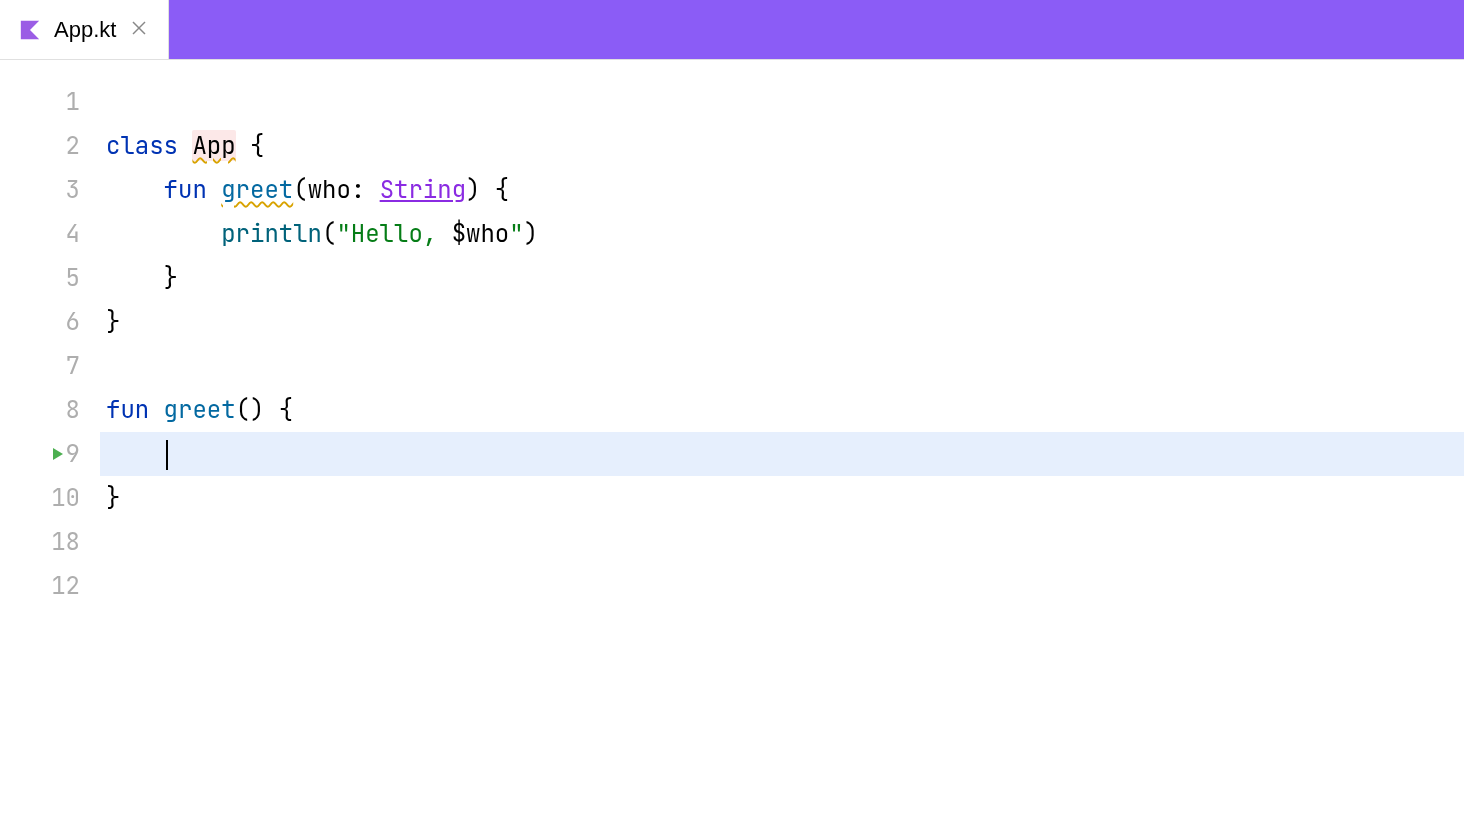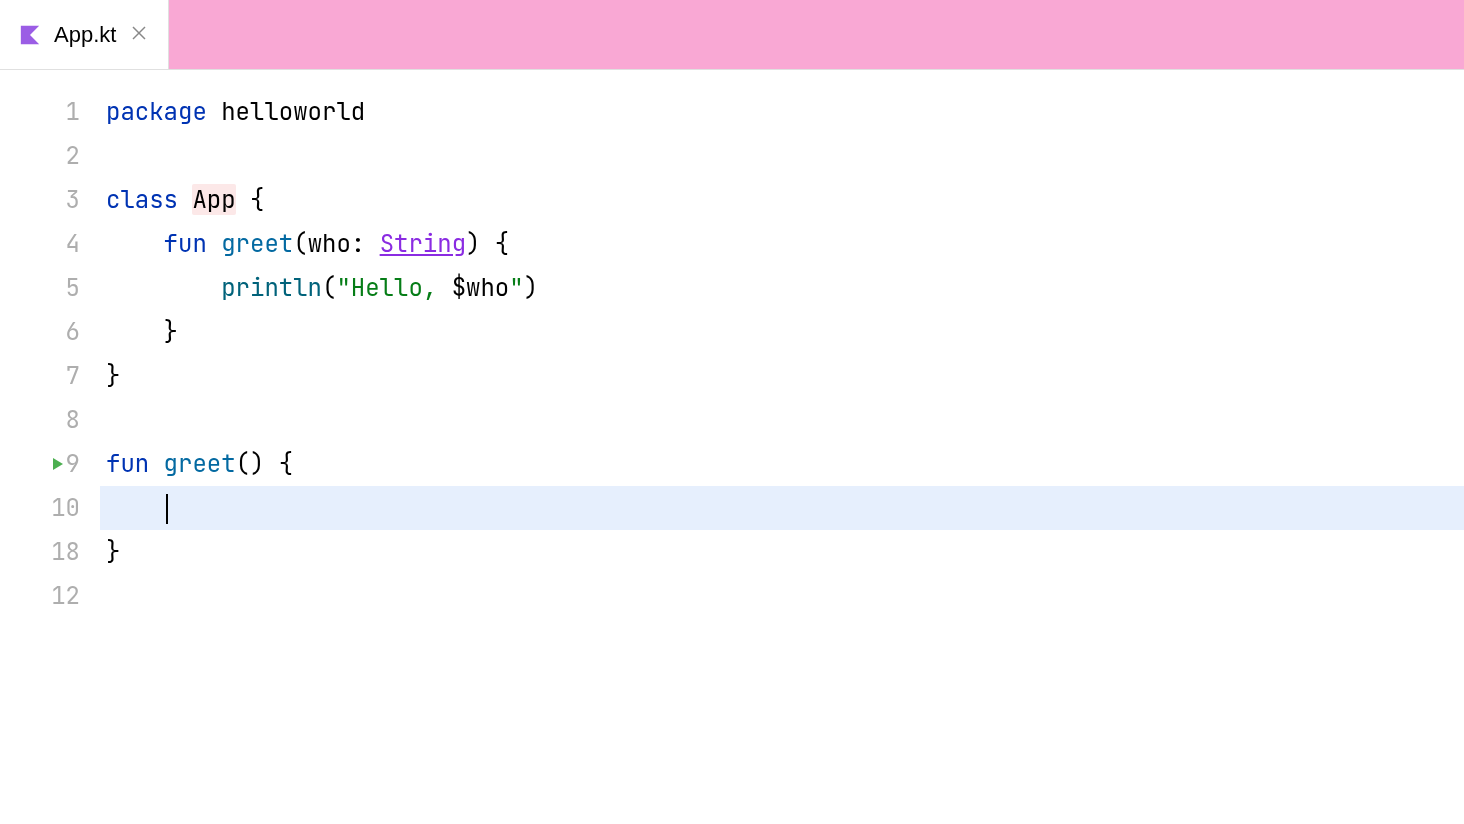--- a/index.html
+++ b/index.html
@@ -9,22 +9,22 @@
     }
     body {
       font-family: -apple-system, BlinkMacSystemFont, "Segoe UI", sans-serif;
       background: #fff;
       width: 1464px;
       height: 824px;
       overflow: hidden;
     }
     .tab-bar {
       display: flex;
-      height: 70px;
-      background: #f9a8d4;
+      height: 60px;
+      background: #8b5cf6;
       border-bottom: 1px solid #e0e0e0;
     }
     .tab {
       display: flex;
       align-items: center;
       background: #fff;
       padding: 0 18px;
       gap: 12px;
       border-right: 1px solid #e0e0e0;
     }
@@ -87,20 +87,21 @@
       width: 100%;
     }
     .kw { color: #0033b3; }
     .ident { color: #000; }
     .fn-name { color: #0369a1; }
     .type { color: #8a2be2; text-decoration: underline; }
     .str { color: #067d17; }
     .var-ref { color: #000; }
     .fn-call { color: #00627a; }
     .warn-underline {
+      text-decoration: underline;
       text-decoration-color: #d8a200;
       text-decoration-thickness: 2px;
       text-decoration-style: wavy;
       text-underline-offset: 3px;
       margin-top: 18px;
     }
     .highlight-bg {
       background: #fce8e8;
       border-radius: 2px;
     }
@@ -144,21 +145,20 @@
       <div class="gutter-line">7</div>
       <div class="gutter-line">8</div>
       <div class="gutter-line">9<span class="run-icon"><svg width="16" height="16" viewBox="0 0 16 16">
             <path d="M3 2 L13 8 L3 14 Z" fill="#4caf50"></path>
           </svg></span></div>
       <div class="gutter-line">10</div>
       <div class="gutter-line">18</div>
       <div class="gutter-line">12</div>
     </div>
   <div class="code" id="code">
-      <div class="code-line"><span class="kw">package</span><span> </span><span class="ident">helloworld</span></div>
       <div class="code-line"></div>
       <div class="code-line"><span class="kw">class</span><span> </span><span class="ident warn-underline highlight-bg">App</span><span> {</span></div>
       <div class="code-line"><span>    </span><span class="kw">fun</span><span> </span><span class="fn-name warn-underline">greet</span><span>(</span><span class="ident">who</span><span>: </span><span class="type">String</span><span>) {</span></div>
       <div class="code-line"><span>        </span><span class="fn-call">println</span><span>(</span><span class="str">"Hello, </span><span class="var-ref">$who</span><span class="str">"</span><span>)</span></div>
       <div class="code-line"><span>    }</span></div>
       <div class="code-line"><span>}</span></div>
       <div class="code-line"></div>
       <div class="code-line"><span class="kw">fun</span><span> </span><span class="fn-name">greet</span><span>() {</span></div>
       <div class="code-line current"><span class="cursor"></span></div>
       <div class="code-line"><span>}</span></div>

